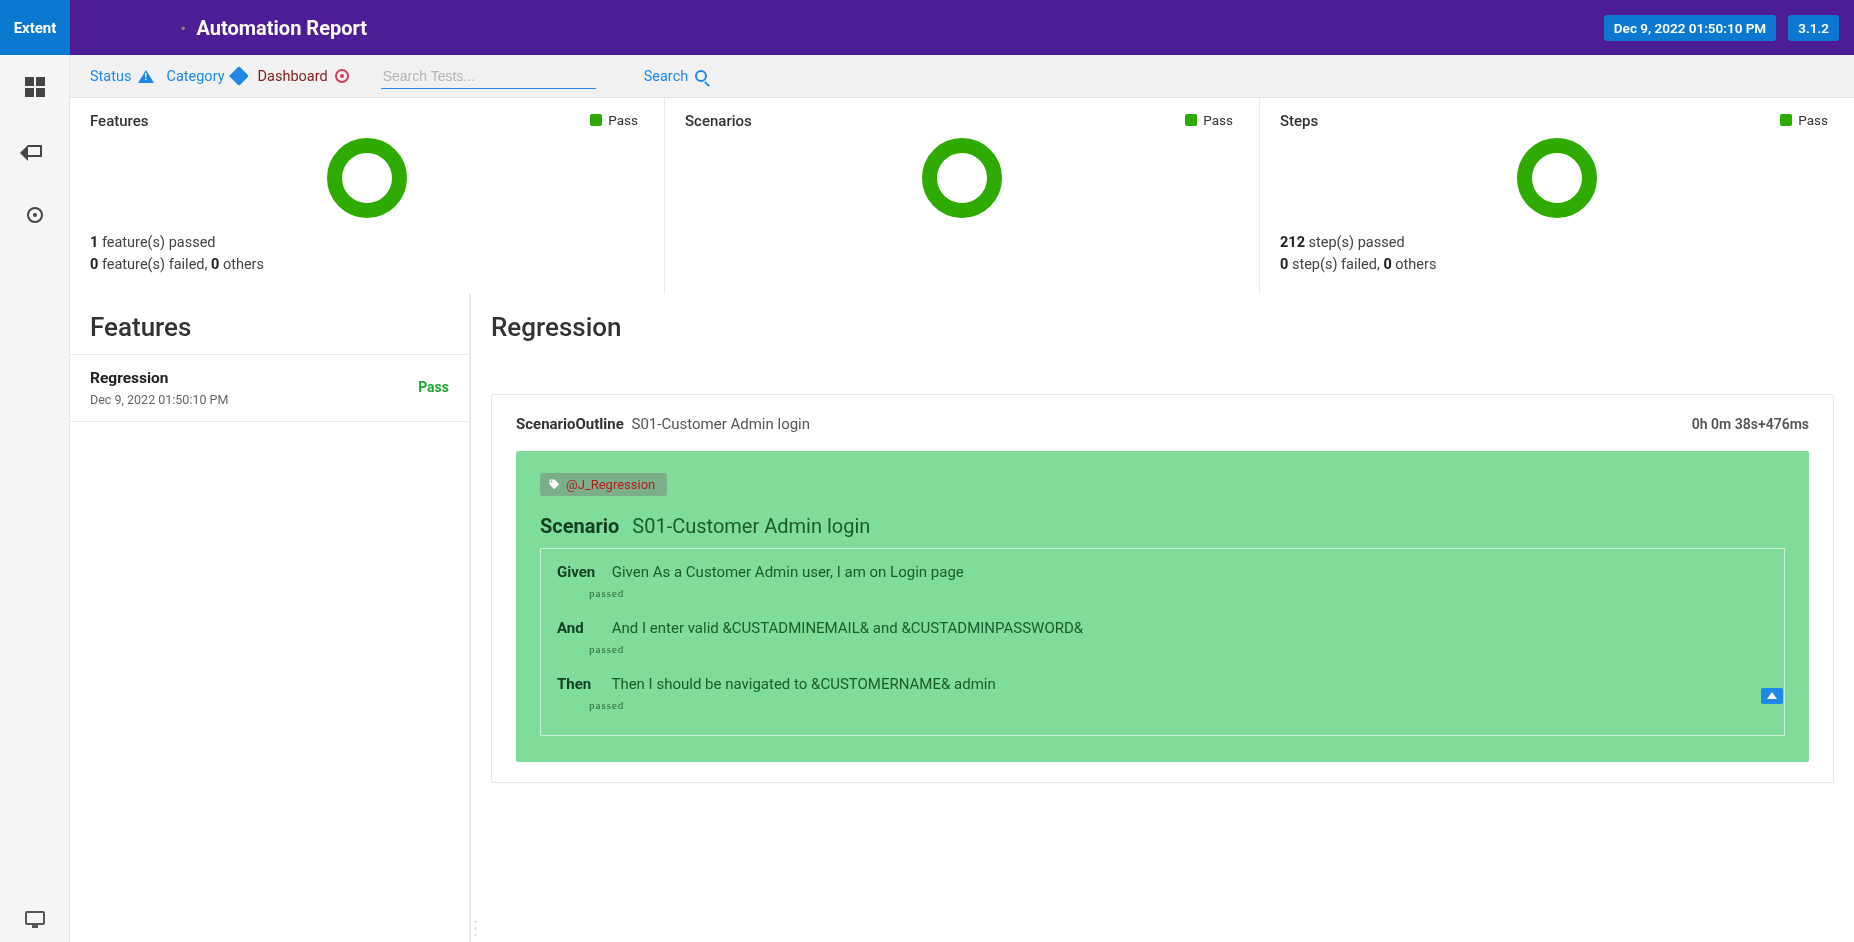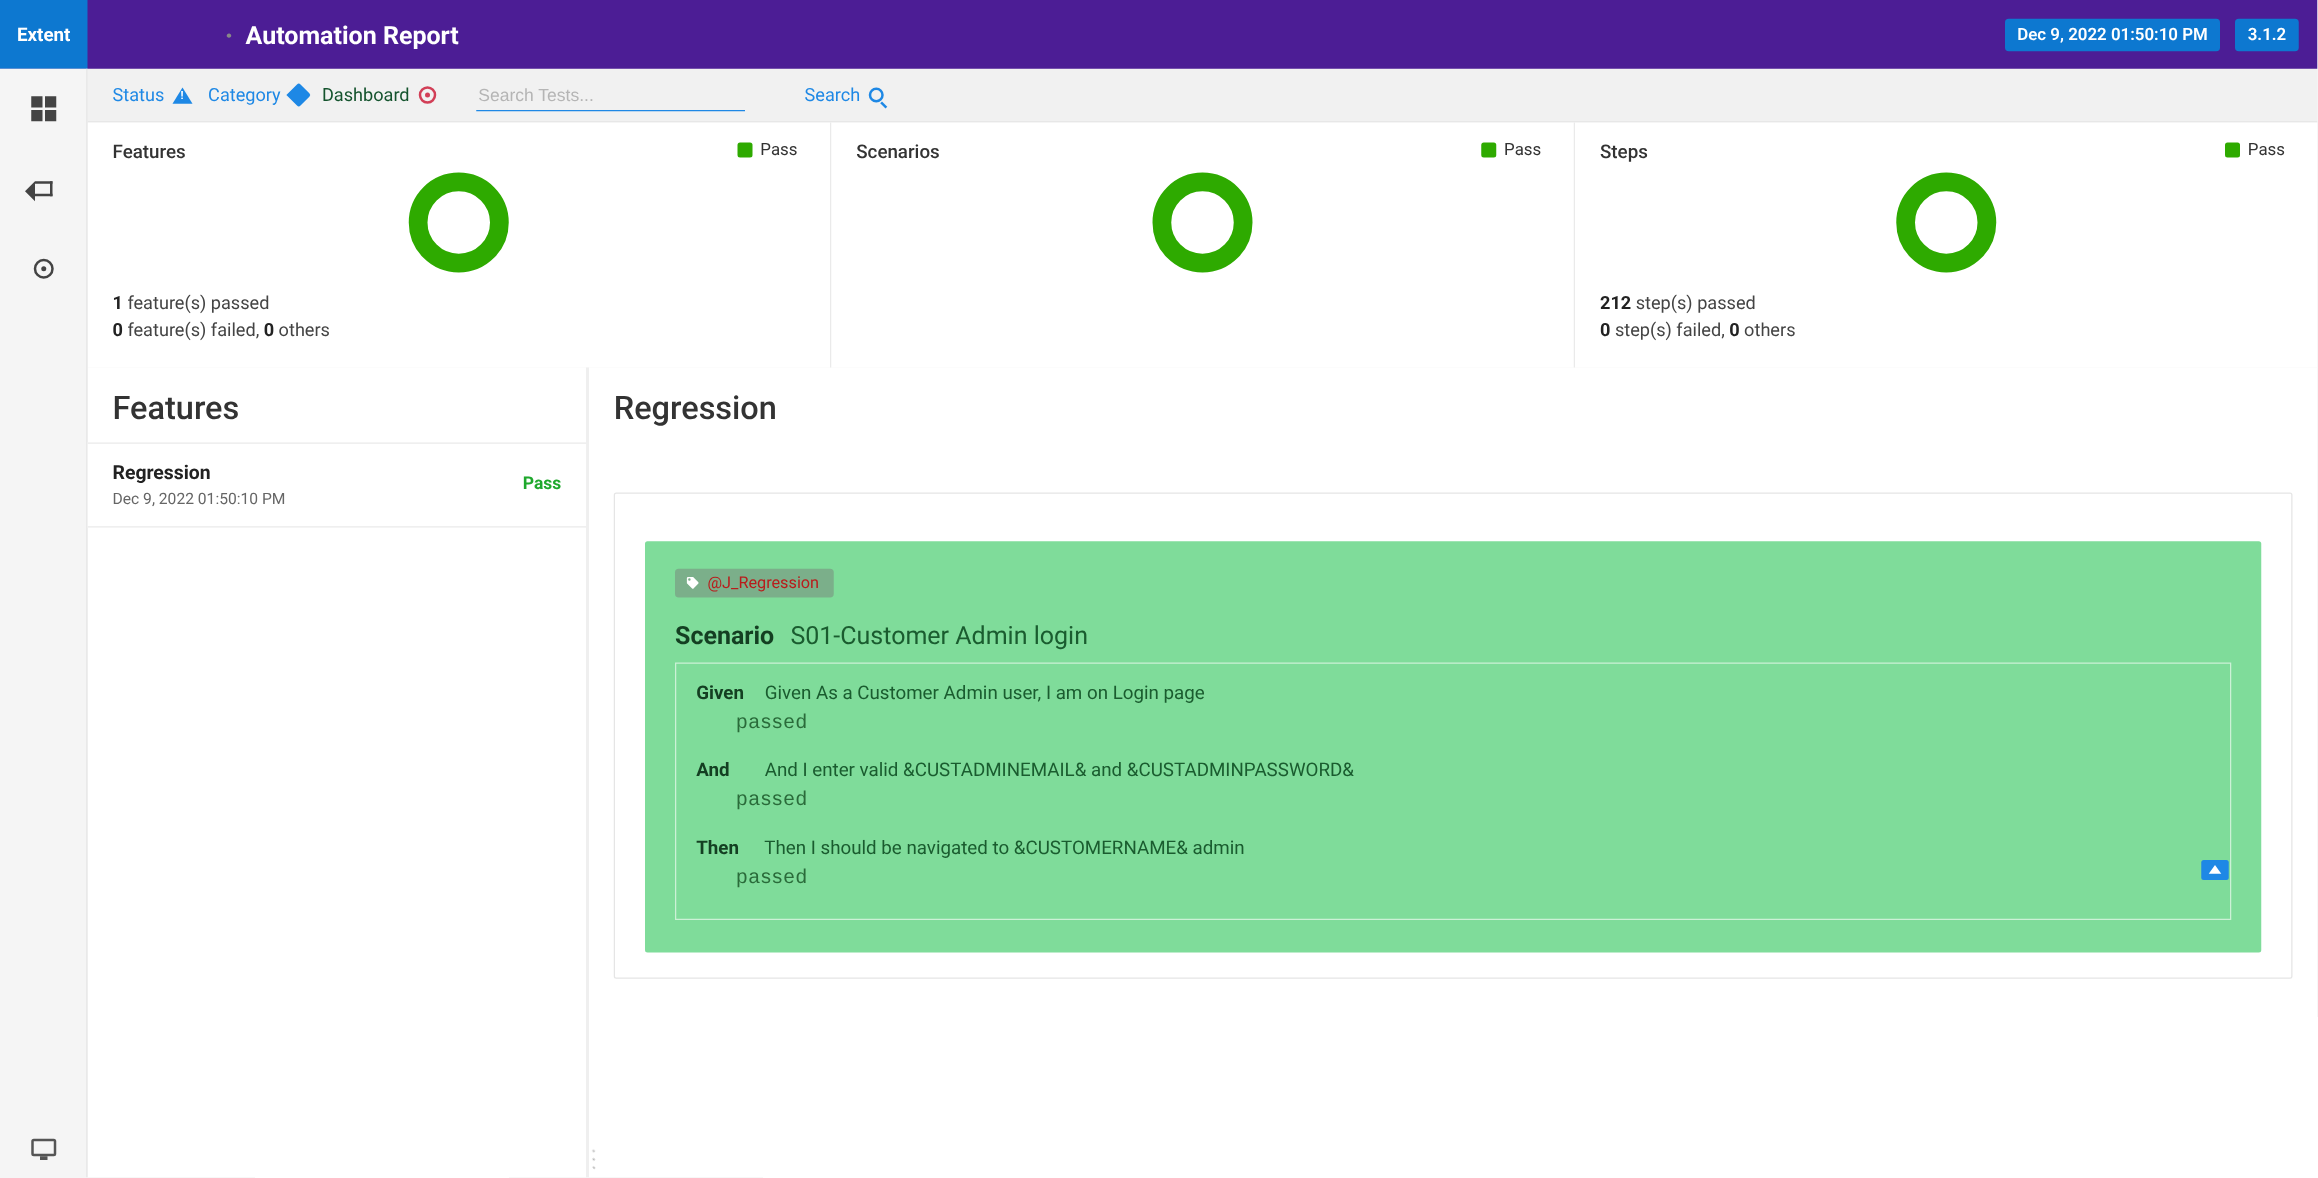--- a/index.html
+++ b/index.html
@@ -21,21 +21,21 @@
   .nav-rail { width:70px; background:#f5f5f5; border-right:1px solid #e5e5e5; display:flex; flex-direction:column; align-items:center; padding-top:20px; gap:40px; position:relative; }
   .nav-icon { width:24px; height:24px; display:flex; align-items:center; justify-content:center; color:#444; cursor:pointer; }
   .nav-bottom { position:absolute; bottom:12px; }
 
   
   .content { flex:1; display:flex; flex-direction:column; min-width:0; }
 
   
   .filterbar { height:43px; background:#f1f1f1; border-bottom:1px solid #e4e4e4; display:flex; align-items:center; padding-left:20px; gap:12px; }
   .filter-link { color:#1e88e5; font-size:14.5px; display:flex; align-items:center; gap:7px; cursor:pointer; }
-  .filter-link.active { color:#14532d; }
+  .filter-link.active { color:#7f1d1d; }
   .search-input { border:none; border-bottom:1.5px solid #1e88e5; background:transparent; font-size:14px; padding:4px 2px; width:215px; outline:none; color:#333; margin-left:20px;}
   .search-input::placeholder { color:#b5b5b5; }
   .search-btn { color:#1e88e5; font-size:14.5px; display:flex; align-items:center; gap:7px; cursor:pointer; margin-left:36px; }
 
   
   .summary-row { display:flex; background:#fff; }
   .card { flex:1; border-right:1px solid #eaeaea; padding:14px 20px 18px 20px; position:relative; }
   .card:last-child { border-right:none; }
   .card h4 { font-weight:500; font-size:15px; color:#333; }
   .card .legend { position:absolute; top:14px; right:26px; font-size:13.5px; display:flex; align-items:center; gap:6px; color:#333; }
@@ -64,21 +64,21 @@
 
   .green-block { background:#7fdc9a; border-radius:2px; margin-top:18px; padding:22px 24px 26px 24px; position:relative; }
   .tag-pill { display:inline-flex; align-items:center; gap:6px; background:rgba(120,120,120,0.45); color:#b91c1c; font-size:13px; padding:4px 12px 4px 8px; border-radius:3px; }
   .tag-pill svg { width:12px; height:12px; }
   .scn-line { margin-top:18px; font-size:20px; color:#1a5c2f; }
   .scn-line b { color:#143f22; font-weight:700; margin-right:8px; }
 
   .step-box { border:1px solid rgba(255,255,255,0.6); margin-top:10px; padding:14px 16px 4px 16px; }
   .step { margin-bottom:20px; font-size:15px; color:#1a5c2f; }
   .step .kw { font-weight:700; color:#143f22; margin-right:8px; display:inline-block; min-width:43px; }
-  .step .result { display:block; margin-left:32px; margin-top:6px; font-family:Liberation Sans, sans-serif; font-size:16px; color:#2a6b3a; letter-spacing:1px; }
+  .step .result { display:block; margin-left:32px; margin-top:6px; font-family:Liberation Serif, serif; font-size:11px; color:#2a6b3a; letter-spacing:1px; }
   .img-chip { position:absolute; right:26px; bottom:58px; width:22px; height:16px; background:#1e88e5; border-radius:2px; display:flex; align-items:center; justify-content:center; }
   .img-chip::before { content:""; display:block; width:0; height:0; border-left:5px solid transparent; border-right:5px solid transparent; border-bottom:7px solid #fff; }
 
   .resize-grip { position:fixed; left:468px; bottom:6px; color:#bbb; font-size:14px; transform:rotate(-45deg); }
 
   
   .ic-grid { display:grid; grid-template-columns:9px 9px; grid-template-rows:9px 9px; gap:2px; }
   .ic-grid span { background:#444; }
   .ic-tag { display:inline-block; width:14px; height:12px; background:#f5f5f5; border:2px solid #444; border-left:none; position:relative; }
   .ic-tag::before { content:""; position:absolute; left:-8px; top:-2px; width:0; height:0; border-top:8px solid transparent; border-bottom:8px solid transparent; border-right:8px solid #444; }
@@ -192,20 +192,27 @@
           <div class="fi-title">Regression</div>
           <div class="fi-time">Dec 9, 2022 01:50:10 PM</div>
           <div class="fi-status">Pass</div>
         </div>
       </div>
 
       <div class="right-pane">
         <div class="pane-title">Regression</div>
         <div class="right-inner">
           <div class="scenario-card">
+            <div class="scenario-head">
+              <div class="left">
+                <b>ScenarioOutline</b>
+                <span>S01-Customer Admin login</span>
+              </div>
+              <div class="dur">0h 0m 38s+476ms</div>
+            </div>
 
             <div class="green-block">
               <span class="tag-pill">
                 <svg viewBox="0 0 24 24">
                     <path fill="#fff" d="M21 11l-8-8H5a2 2 0 0 0-2 2v8l8 8a2 2 0 0 0 3 0l7-7a2 2 0 0 0 0-3zM7 9a2 2 0 1 1 0-4 2 2 0 0 1 0 4z"></path>
                   </svg>
                 <span>@J_Regression</span>
               </span>
 
               <div class="scn-line">

